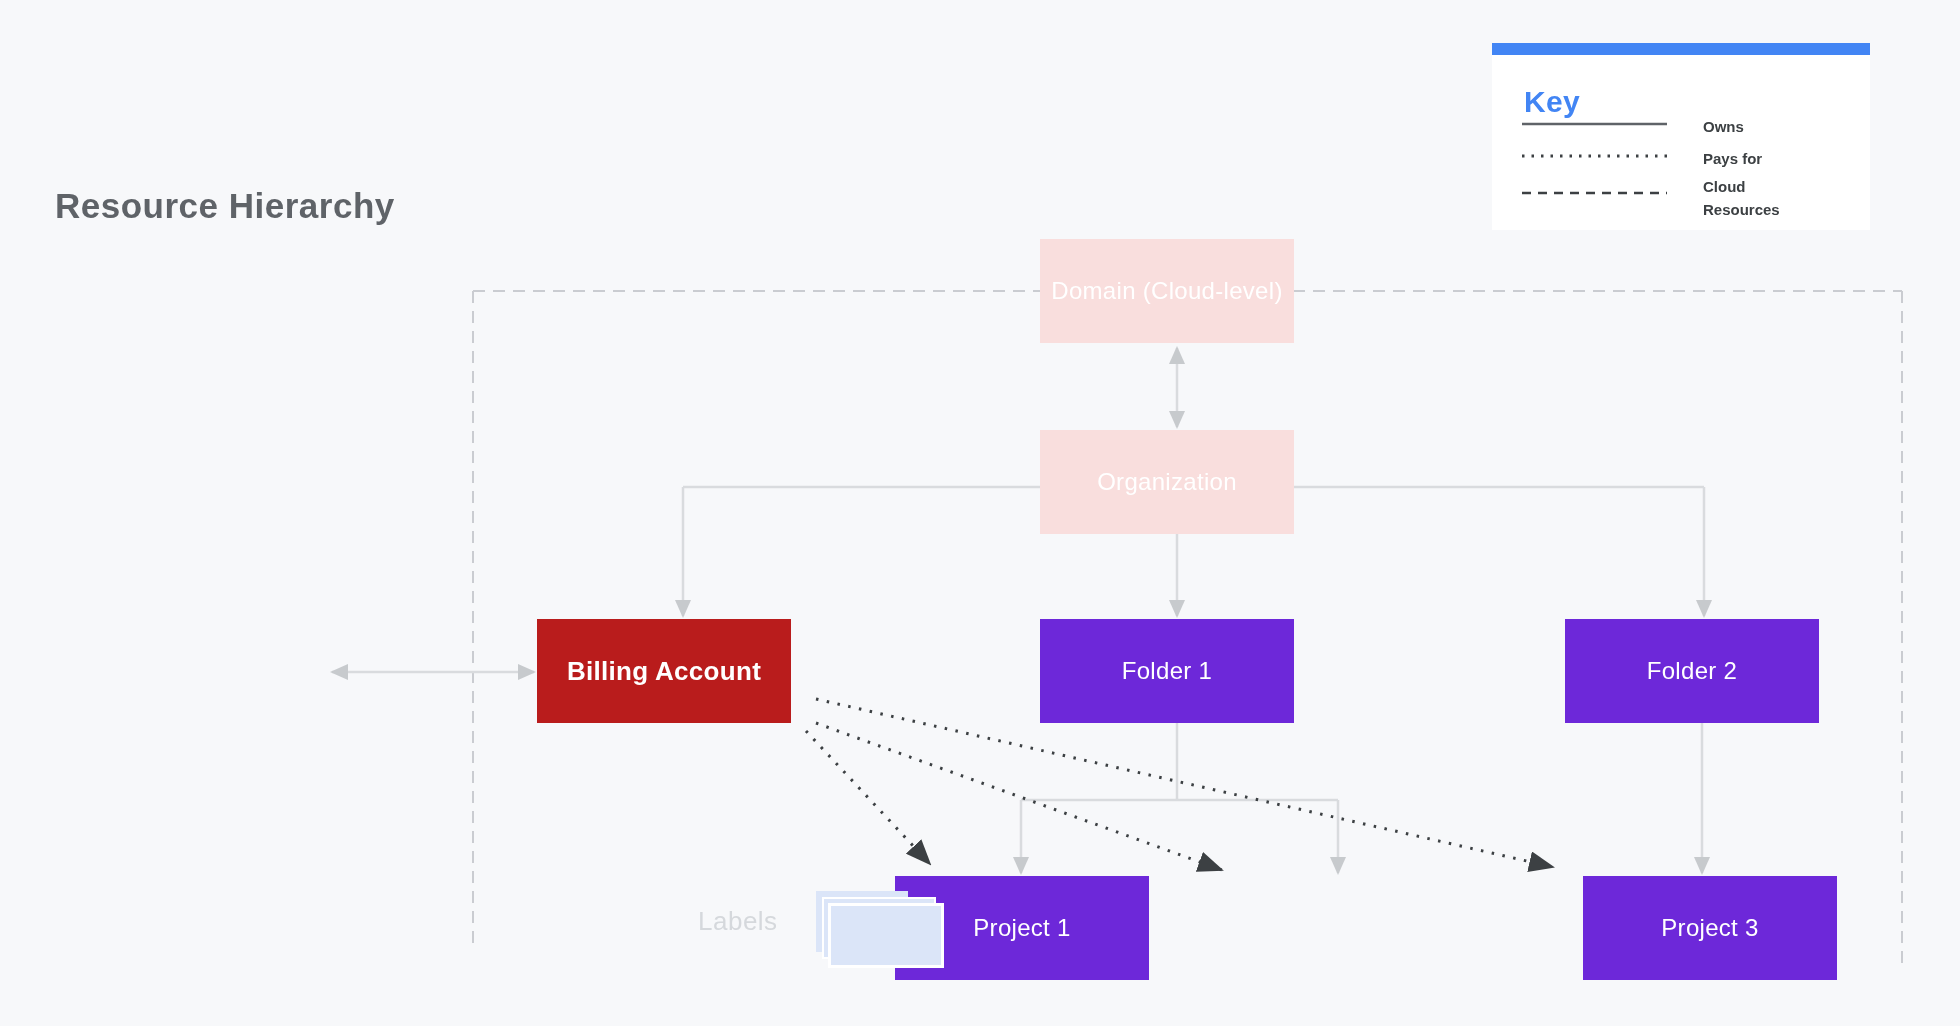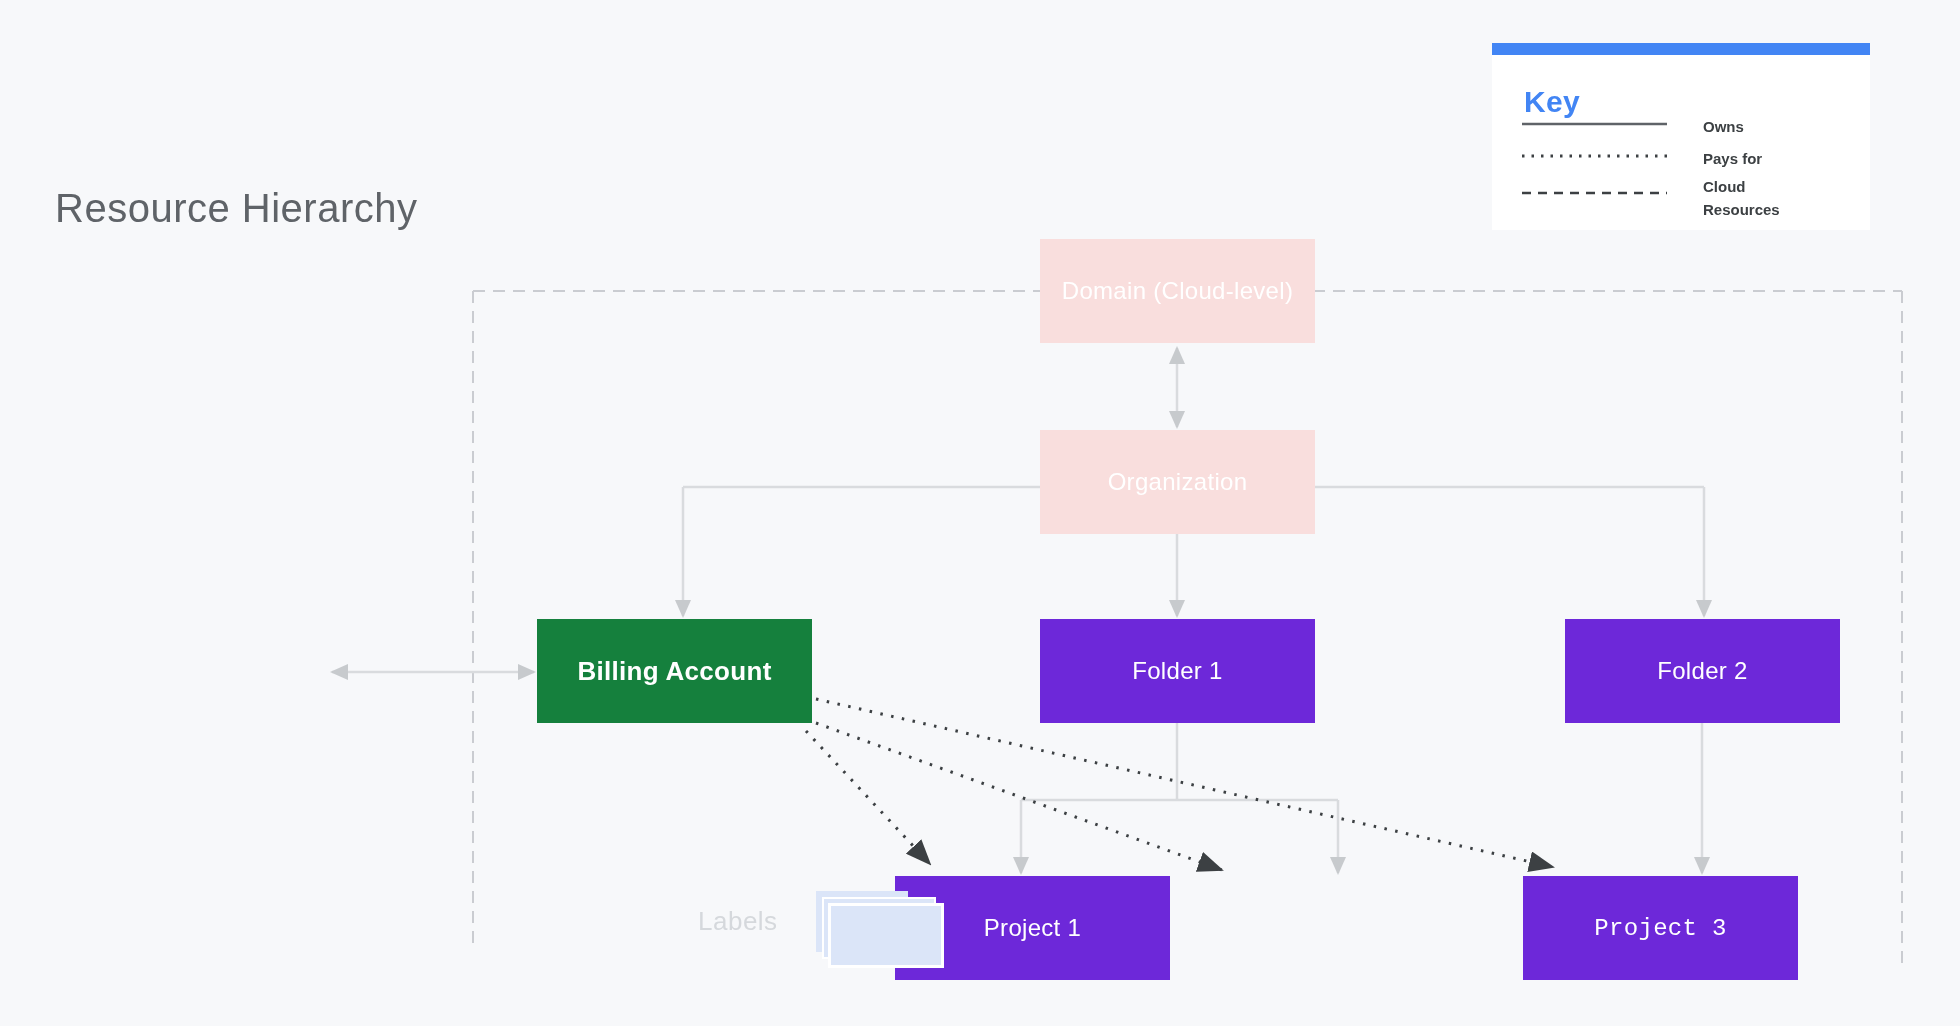--- a/index.html
+++ b/index.html
@@ -5,43 +5,43 @@
   html,body{margin:0;padding:0;}
   body{font-family:"Liberation Sans", sans-serif; background:#f7f8fa;}
   #canvas{position:relative; width:1960px; height:1026px; background:#f7f8fa; overflow:hidden;}
 
   .layer{position:absolute; left:0; top:0; width:1960px; height:1026px; pointer-events:none;}
   .z1{z-index:1;} .z3{z-index:3;}
 
   
   .page-title{
     position:absolute; left:55px; top:186px; z-index:2;
-    font-size:40px; font-weight:400; color:#5f6368; letter-spacing:0.5px;
+    font-size:35px; font-weight:700; color:#5f6368; letter-spacing:0.5px;
   }
 
   
   .node{
-    position:absolute; width:275px; height:104px; z-index:2;
+    position:absolute; width:254px; height:104px; z-index:2;
     display:flex; align-items:center; justify-content:center;
     font-size:24px; color:#ffffff; letter-spacing:0.3px; text-align:center;
   }
   .node.pink{background:#f9dedd;}
   .node.blue{background:#6d28d9;text-align:right;}
   .node.cream{background:#f8efd8;}
-  .node.green{background:#15803d; font-weight:700; font-size:26px;}
+  .node.green{background:#b91c1c; font-weight:700; font-size:26px;}
 
   .n-domain{left:1040px; top:239px;}
   .n-organization{left:1040px; top:430px;}
   .n-payments{left:52px; top:619px;}
   .n-billing{left:537px; top:619px;}
   .n-folder1{left:1040px; top:619px;}
   .n-folder2{left:1565px; top:619px;}
   .n-project1{left:895px; top:876px;}
   .n-project2{left:1230px; top:876px;}
-  .n-project3{left:1523px; top:876px;font-family:Liberation Mono, monospace;}
+  .n-project3{left:1583px; top:876px;}
 
   
   .labels-caption{
     position:absolute; left:698px; top:906px; z-index:3;
     font-size:26px; color:#d5d8dc; letter-spacing:0.5px;
   }
   .labels-icon{position:absolute; left:816px; top:891px; width:130px; height:80px; z-index:3;}
   .card{position:absolute; background:#dbe5f8;}
   .card.c1{left:0; top:0; width:92px; height:61px;}
   .card.c2{left:6px; top:6px; width:110px; height:58px; border:2px solid #ffffff;}

